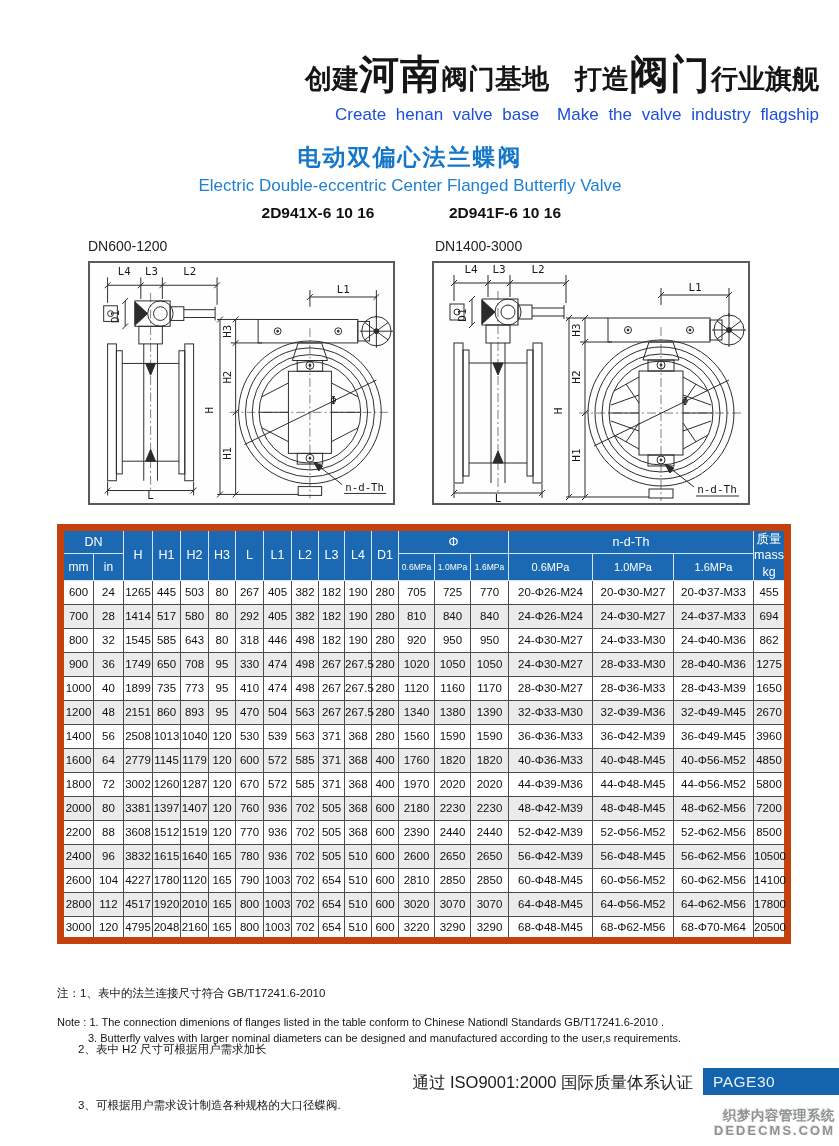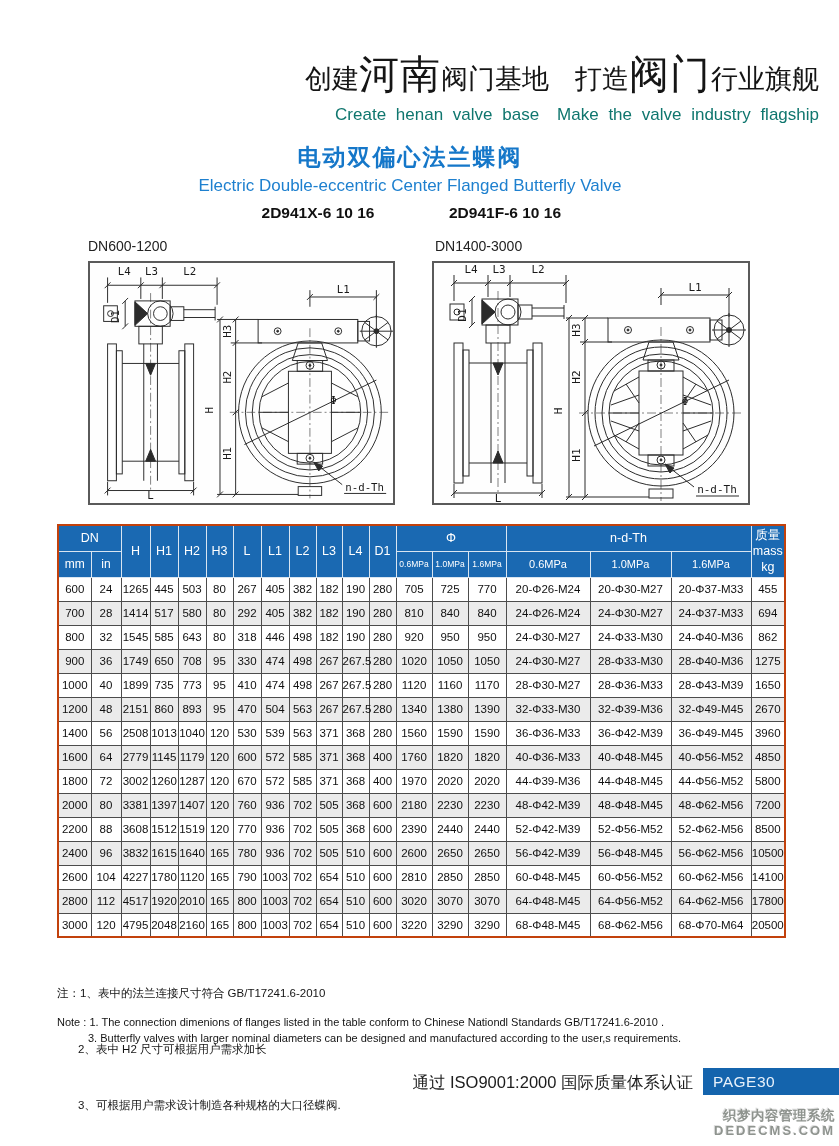--- a/index.html
+++ b/index.html
@@ -5,25 +5,25 @@
   * { box-sizing: border-box; }
   html,body { margin:0; padding:0; background:#ffffff; }
   .page {
     position:relative; width:839px; height:1146px; margin:0 auto;
     background:#ffffff; overflow:hidden;
     font-family:"Liberation Sans", sans-serif; color:#111;
   }
 
   
   .slogan { position:absolute; top:52px; right:20px; text-align:right; }
-  .slogan-zh { font-weight:normal; color:#151515; white-space:nowrap; line-height:44px; }
+  .slogan-zh { font-weight:bold; color:#151515; white-space:nowrap; line-height:44px; }
   .s-n { font-size:27px; }
   .s-b { font-size:40px; letter-spacing:1px; }
   .s-gap { display:inline-block; width:26px; }
-  .slogan-en { font-size:17px; color:#0f766e; margin-top:0px; word-spacing:5px; white-space:nowrap; }
+  .slogan-en { font-size:17px; color:#1d4ed8; margin-top:0px; word-spacing:5px; white-space:nowrap; }
   .se-gap { display:inline-block; width:18px; }
 
   
   .title-zh { position:absolute; top:142px; left:0; width:820px; text-align:center;
               font-size:23px; font-weight:bold; letter-spacing:2px; color:#1577c9; }
   .title-en { position:absolute; top:176px; left:0; width:820px; text-align:center;
               font-size:17px; color:#1e80cf; }
   .model { position:absolute; top:204px; font-size:15.5px; font-weight:bold; width:170px; text-align:center; }
   .model-1 { left:233px; }
   .model-2 { left:420px; }
@@ -37,21 +37,21 @@
   .dwg-box.right { left:432px; width:318px; }
   .dwg-box svg { width:100%; height:100%; display:block; }
   .dwg { stroke:#2b2b2b; fill:none; stroke-width:1; }
   .dwg .cl { stroke-dasharray:9 3 2 3; stroke-width:0.6; }
   .dwg .tk { stroke-width:1; }
   .dwg text { fill:#1a1a1a; font-size:11px; stroke:none;
               font-family:"DejaVu Sans Mono", monospace; text-anchor:middle; }
 
   
   .spec { position:absolute; left:57px; top:524px; }
-  table { border-collapse:collapse; table-layout:fixed; width:727px; border:2px solid #c2410c; }
+  table { border-collapse:collapse; table-layout:fixed; width:727px; border:7px solid #c2410c; }
   thead th { background:#1a69b2; color:#fff; font-weight:normal;
              border:1px solid #d8e5f1; padding:0; text-align:center; }
   thead tr.r1 th { height:26px; font-size:12.5px; }
   thead tr.r2 th { height:26px; font-size:12px; }
   th.mpa-s { font-size:8.5px !important; }
   th.mpa-m { font-size:11px !important; }
   th.mass-th { font-size:11px; line-height:1.3;margin-top:23px; }
   tbody td { border:1px solid #4c4c4c; font-size:11.5px; text-align:center;
              height:24px; padding:0; background:#ffffff; color:#101010; white-space:nowrap; }
   tbody tr:nth-child(even) td { background:#ebebeb; }

